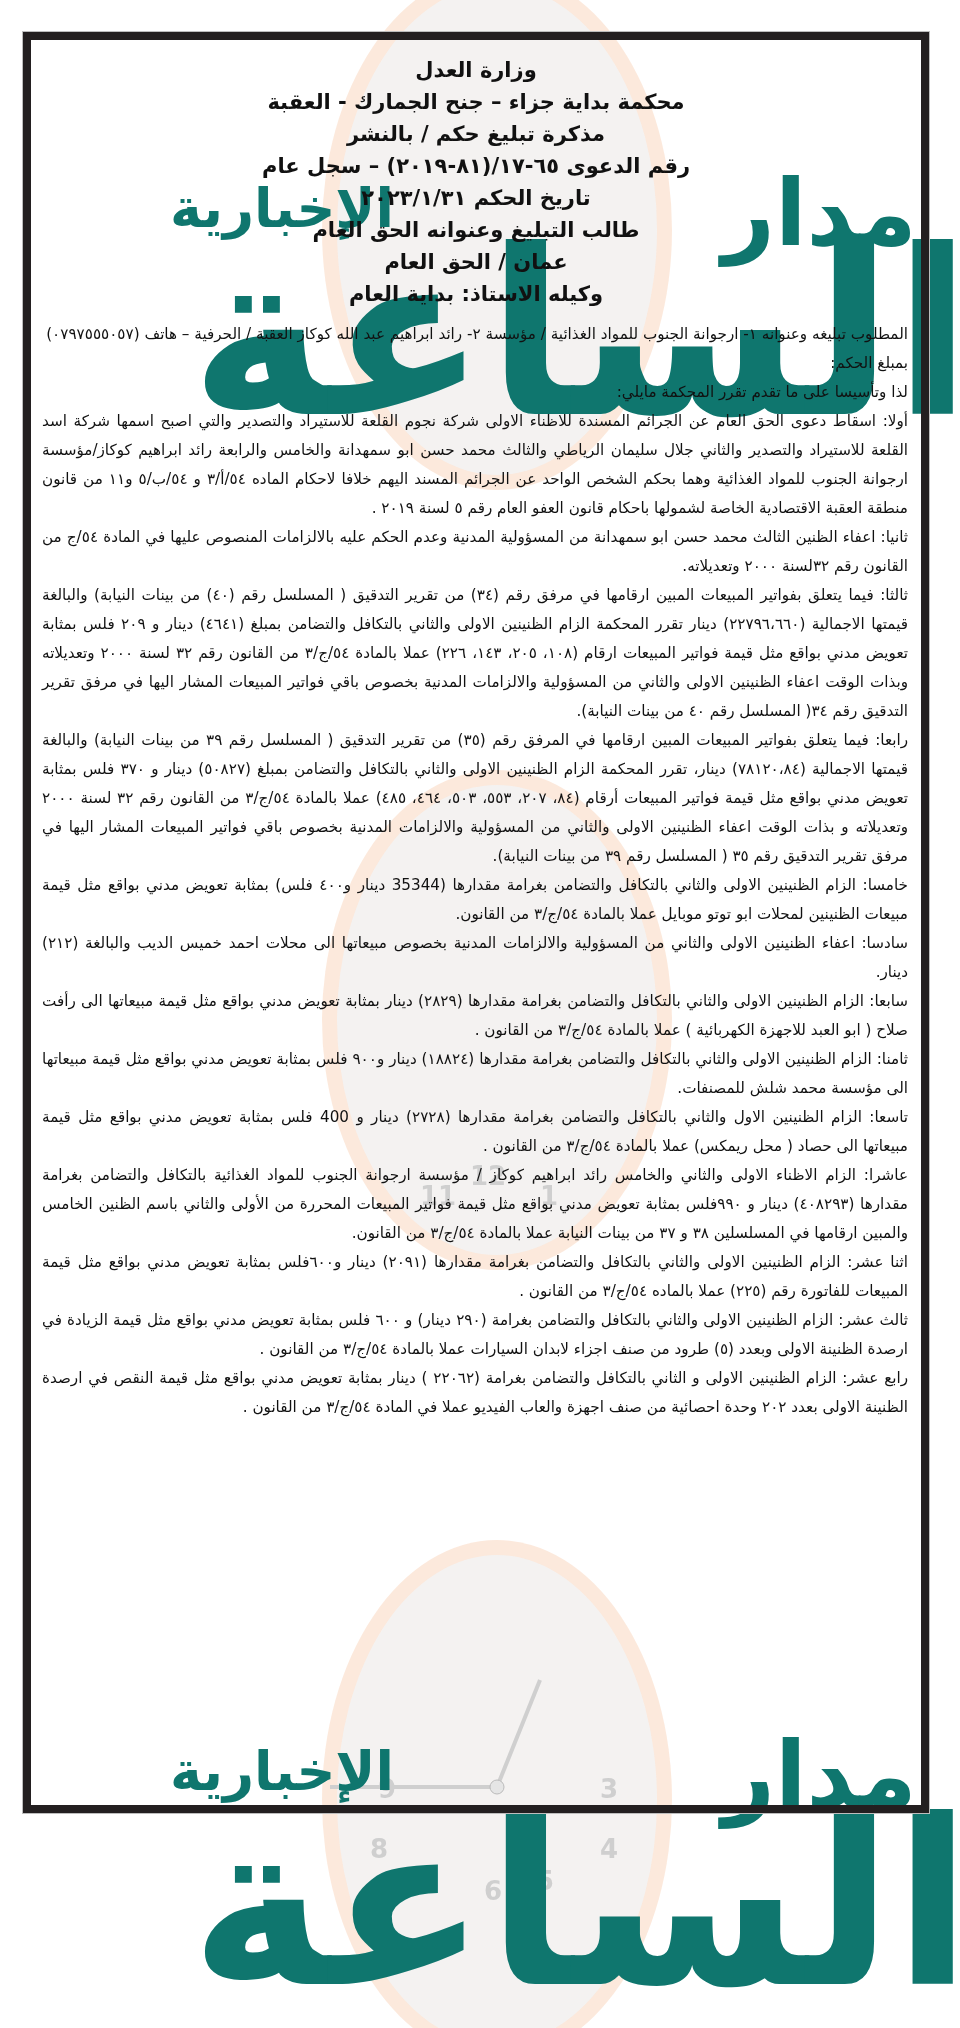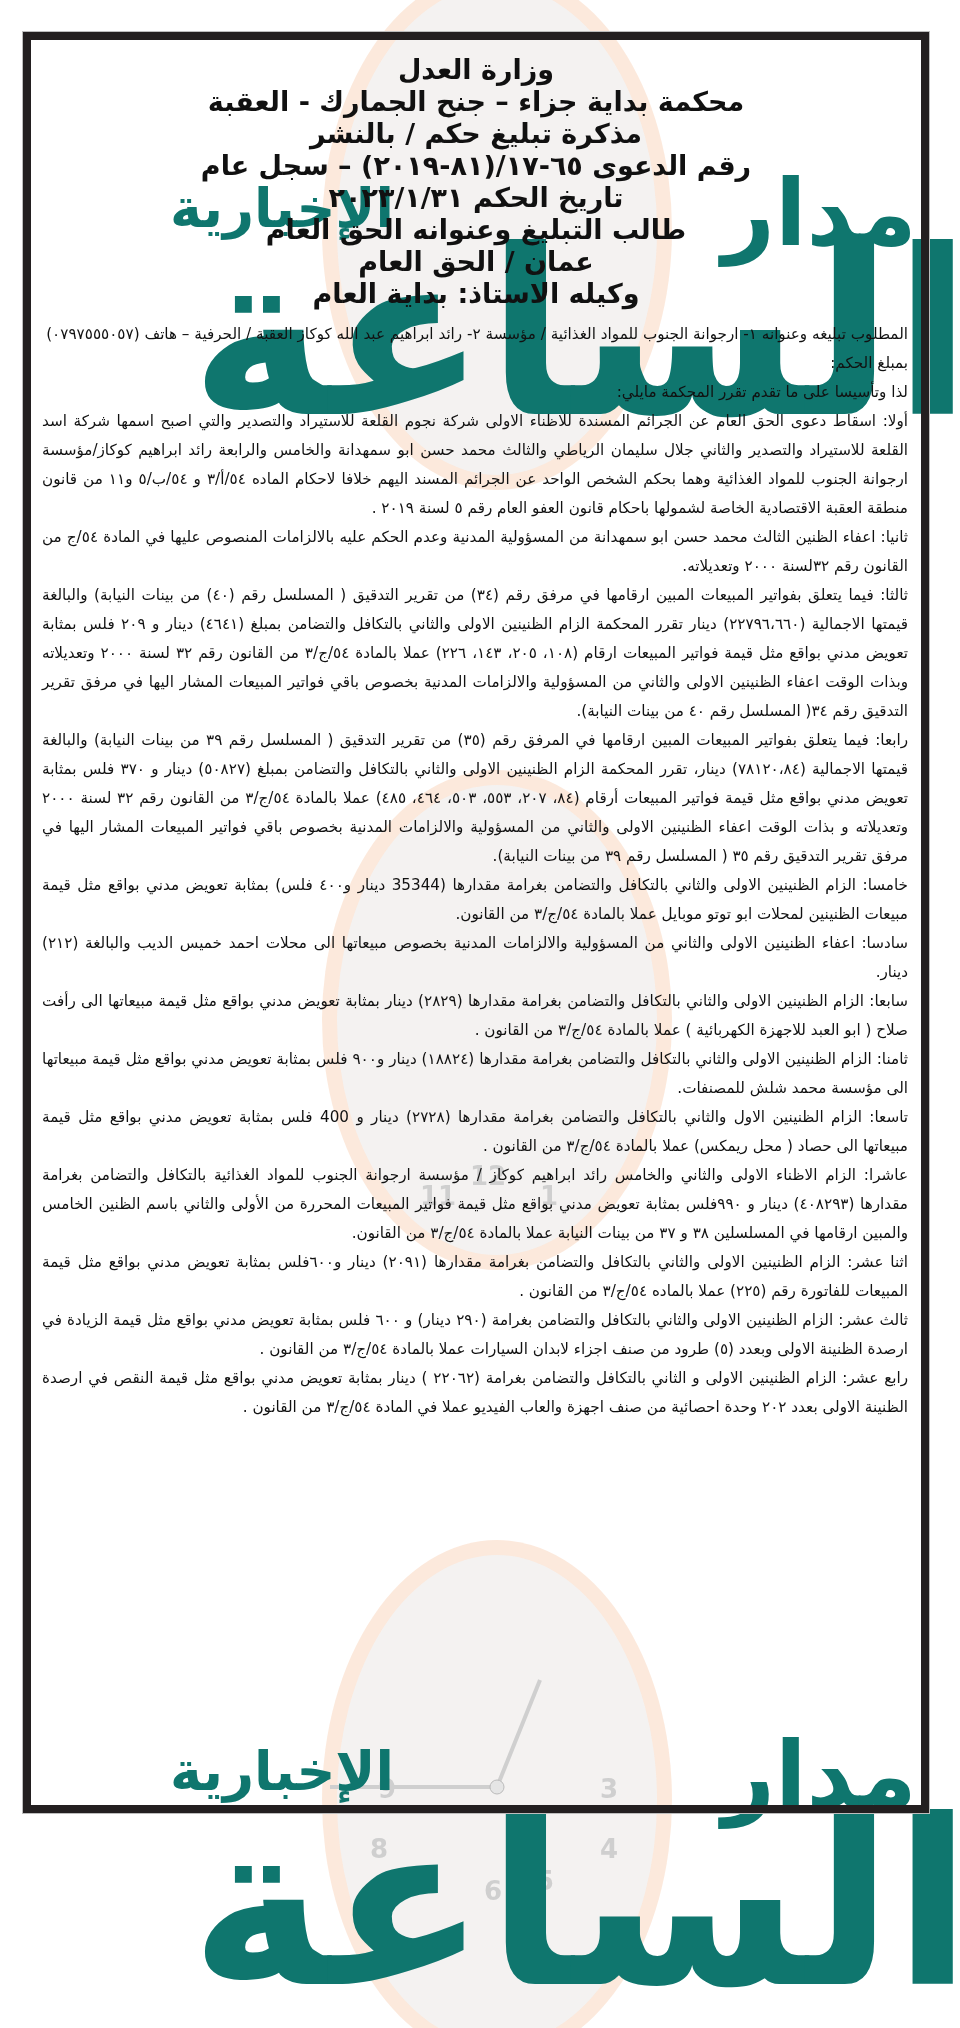--- a/index.html
+++ b/index.html
@@ -6,21 +6,21 @@
   body { width: 960px; height: 2028px; position: relative; overflow: hidden; font-family: "DejaVu Sans", sans-serif; }
   .watermark { position: absolute; pointer-events: none; z-index: 0; }
   .wm-text { color: #0f766e; font-family: "DejaVu Sans", sans-serif; font-weight: bold; line-height: 1; white-space: nowrap; }
   .frame {
     position: absolute; left: 23px; top: 32px; width: 890px; height: 1765px;
     border: 8px solid #231f20; box-shadow: 0 0 0 1px #bdbdbd;
     z-index: 2; background: transparent;
   }
   .content { position: absolute; left: 40px; top: 40px; width: 872px; z-index: 3; direction: rtl; color: #111; }
   .header { text-align: center; margin-top: 14px; }
-  .header-line { font-family: "DejaVu Sans", sans-serif; font-weight: bold; font-size: 27px; line-height: 32px; height: 32px; color: #111; }
+  .header-line { font-family: "DejaVu Sans", sans-serif; font-weight: bold; font-size: 21px; line-height: 32px; height: 32px; color: #111; }
   .body-text { margin-top: 10px; padding: 0 4px 0 2px; font-family: "DejaVu Sans", sans-serif; font-size: 15.2px; line-height: 29px; text-align: justify; text-align-last: right; }
   .para { margin: 0; }
 </style>
 </head>
 <body>
 
 <div class="watermark" style="left:0;top:0;width:960px;height:2028px;">
   <svg width="960" height="2028" style="position:absolute;left:0;top:0;">
 
     <ellipse cx="497" cy="230" rx="175" ry="260" fill="#fbe2d0" opacity="0.75"></ellipse>

